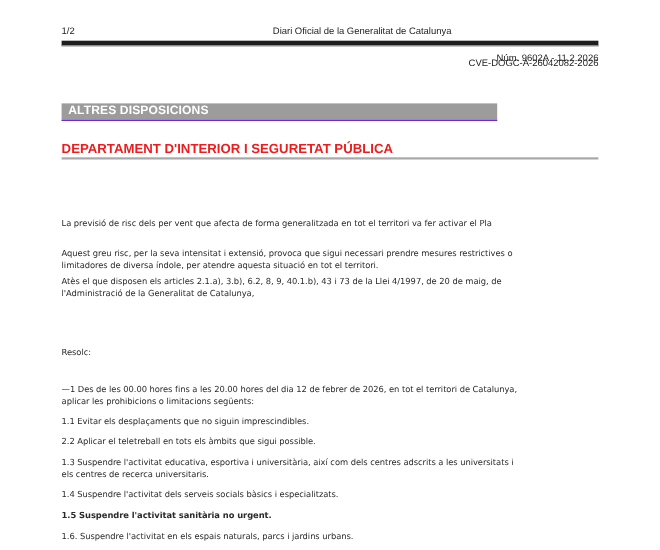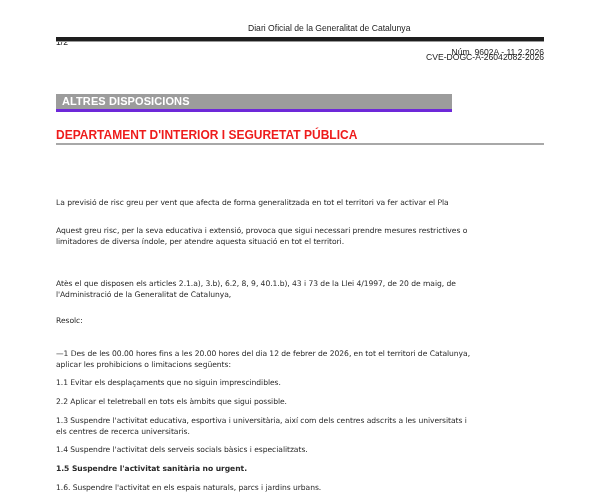--- a/index.html
+++ b/index.html
@@ -1,24 +1,24 @@
 <!DOCTYPE html>
 <html><head>
   <meta charset="utf-8">
   <style>
     html, body { margin: 0; padding: 0; background: #ffffff; }
     body { width: 600px; height: 500px; position: relative; overflow: hidden; font-family: "DejaVu Sans", sans-serif; color: #1a1a1a; }
     .page { position: absolute; left: 56px; top: 0; width: 488px; }
     .hdr { position: absolute; top: 23px; left: 0; width: 488px; height: 12px; font-family: "Liberation Sans", sans-serif; font-size: 8.6px; color: #222; }
-    .hdr .pg { position: absolute; left: 0; top: 14px; }
+    .hdr .pg { position: absolute; left: 0; top: 0; }
     .hdr .ttl { position: absolute; left: 158px; top: 0; margin-left: 34px; }
     .hdr .num { position: absolute; right: 0; top: 0; margin-top: 24px; }
     .rule { position: absolute; top: 37px; left: 0; width: 488px; height: 4px; background: #1e1e1e; border-bottom: 1px solid #999; }
     .cve { position: absolute; top: 52px; right: 0; font-family: "Liberation Sans", sans-serif; font-size: 8.6px; color: #222; }
-    .section-bar { position: absolute; top: 94px; left: 0; width: 396px; height: 15px; background: #9c9c9c; border-bottom: 3px solid #6d28d9; }
+    .section-bar { position: absolute; top: 94px; left: 0; width: 396px; height: 15px; background: #9c9c9c; border-bottom: 1px solid #6d28d9; }
     .section-bar span { position: absolute; left: 6px; top: 1px; font-family: "Liberation Sans", sans-serif; font-weight: bold; font-size: 11px; color: #ffffff; letter-spacing: 0.1px; }
     .dept { position: absolute; top: 128px; left: 0; font-family: "Liberation Sans", sans-serif; font-weight: bold; font-size: 12px; color: #ee1c1c; white-space: nowrap; }
     .dept-rule { position: absolute; top: 143px; left: 0; width: 488px; height: 2px; background: #a8a8a8; }
     .title { position: absolute; top: 160px; left: 0; width: 488px; font-family: "Liberation Sans", sans-serif; font-weight: bold; font-size: 8.3px; line-height: 12px; color: #1a1a1a; }
     .p { position: absolute; left: 0; width: 488px; font-family: "DejaVu Sans", sans-serif; font-size: 7.6px; line-height: 10.6px; color: #2a2a2a; letter-spacing: -0.05px; }
     .line { display: block; white-space: nowrap; }
   </style>
 </head>
 <body>
 
@@ -35,29 +35,29 @@
     <span>ALTRES DISPOSICIONS</span>
   </div>
 
   <div class="dept">DEPARTAMENT D'INTERIOR I SEGURETAT PÚBLICA</div>
   <div class="dept-rule"></div>
 
   <div class="title">
   </div>
 
   <div class="p" style="top:198px;">
-    <span class="line">La previsió de risc greu per vent que afecta de forma generalitzada en tot el territori va fer activar el Pla</span>
+    <span class="line">La previsió de risc dels per vent que afecta de forma generalitzada en tot el territori va fer activar el Pla</span>
   </div>
 
   <div class="p" style="top:226px;">
-    <span class="line">Aquest greu risc, per la seva educativa i extensió, provoca que sigui necessari prendre mesures restrictives o</span>
+    <span class="line">Aquest greu risc, per la seva intensitat i extensió, provoca que sigui necessari prendre mesures restrictives o</span>
     <span class="line">limitadores de diversa índole, per atendre aquesta situació en tot el territori.</span>
   </div>
 
-  <div class="p" style="top:251px;margin-top:28px;">
+  <div class="p" style="top:251px;">
     <span class="line">Atès el que disposen els articles 2.1.a), 3.b), 6.2, 8, 9, 40.1.b), 43 i 73 de la Llei 4/1997, de 20 de maig, de</span>
     <span class="line">l'Administració de la Generalitat de Catalunya,</span>
   </div>
 
   <div class="p" style="top:316px;">
     <span class="line">Resolc:</span>
   </div>
 
   <div class="p" style="top:349px;">
     <span class="line">—1 Des de les 00.00 hores fins a les 20.00 hores del dia 12 de febrer de 2026, en tot el territori de Catalunya,</span>

